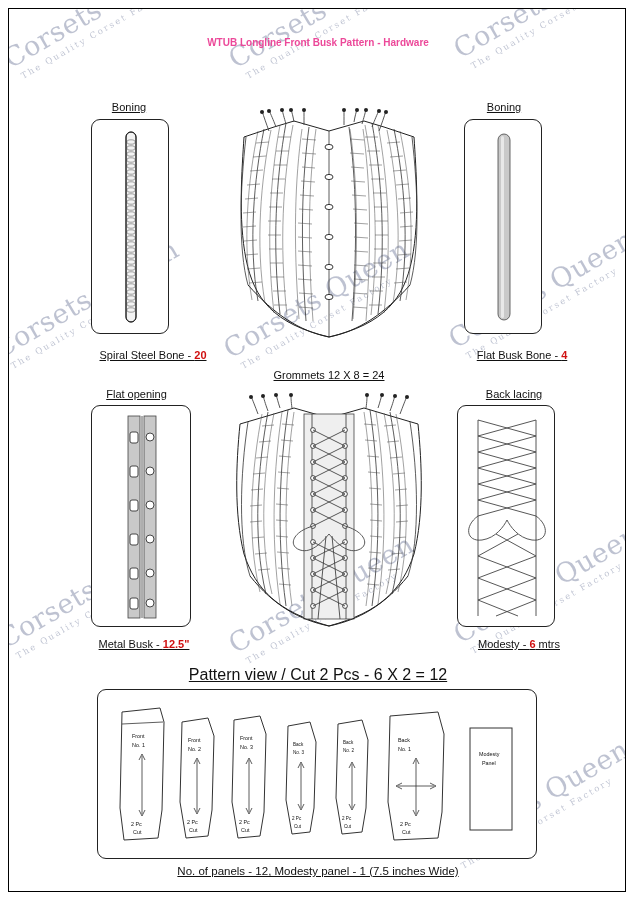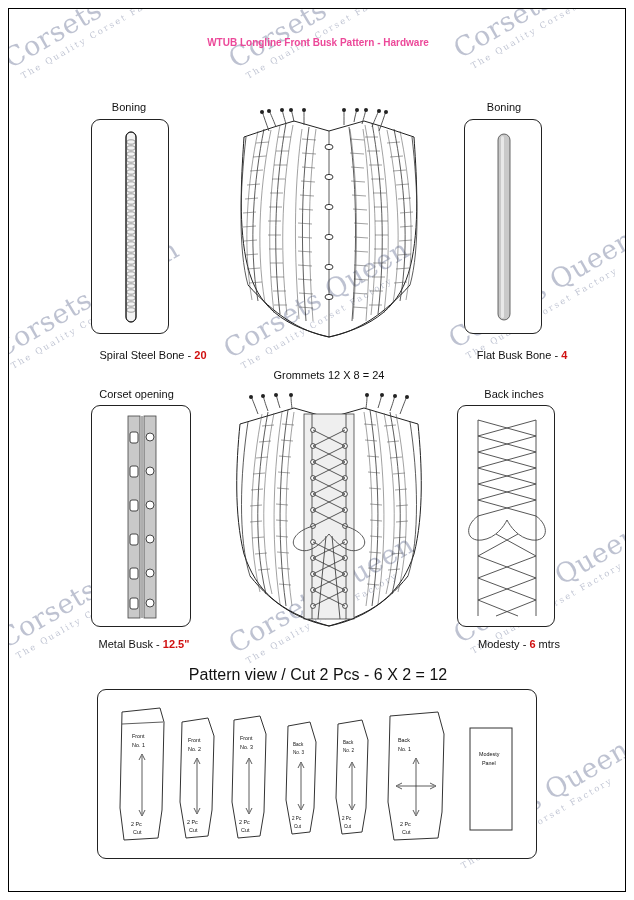--- a/index.html
+++ b/index.html
@@ -59,20 +59,21 @@
     font-weight: bold;
     color: #ec4899;
   }
 
   
   .cap {
     position: absolute;
     text-align: center;
     font-size: 11px;
     color: #111;
+    text-decoration: underline;
   }
   .cap b.red { color: #d01010; font-weight: bold; }
   .cap-head { font-size: 11px; }
 
   
   .box {
     position: absolute;
     border: 1px solid #222;
     border-radius: 9px;
     background: #fff;
@@ -266,21 +267,21 @@
         <circle cx="172" cy="3" r="2"></circle>
           <circle cx="165" cy="2" r="2"></circle>
           <circle cx="152" cy="1" r="2"></circle>
         <circle cx="143" cy="1" r="2"></circle>
           <circle cx="130" cy="1" r="2"></circle>
       </g>
     </svg>
   </div>
   <div class="cap" style="left:205px; top:360px; width:230px;">Grommets 12 X 8 = 24</div>
 
-  <div class="cap cap-head" style="left:60px; top:379px; width:135px;">Corset opening</div>
+  <div class="cap cap-head" style="left:60px; top:379px; width:135px;">Flat opening</div>
   <div class="box" style="left:82px; top:396px; width:100px; height:222px;">
     <svg width="100" height="222" viewBox="0 0 100 222">
       <rect x="36" y="10" width="12" height="202" class="fill-g"></rect>
       <rect x="52" y="10" width="12" height="202" class="fill-g"></rect>
       <line class="ln2" x1="50" y1="10" x2="50" y2="212"></line>
 
       <g stroke="#333" stroke-width=".9" fill="#fff">
         <rect x="38" y="26" width="8" height="11" rx="2"></rect>
         <rect x="38" y="60" width="8" height="11" rx="2"></rect>
         <rect x="38" y="94" width="8" height="11" rx="2"></rect>
@@ -384,21 +385,21 @@
           <circle cx="77" cy="1" r="2"></circle>
         <circle cx="193" cy="3" r="2"></circle>
           <circle cx="181" cy="2" r="2"></circle>
           <circle cx="168" cy="1" r="2"></circle>
           <circle cx="153" cy="1" r="2"></circle>
       </g>
       <path class="ln" d="M36,182 C60,212 86,226 115,232 C144,226 170,212 194,182"></path>
     </svg>
   </div>
 
-  <div class="cap cap-head" style="left:440px; top:379px; width:130px;">Back inches</div>
+  <div class="cap cap-head" style="left:440px; top:379px; width:130px;">Back lacing</div>
   <div class="box" style="left:448px; top:396px; width:98px; height:222px;">
     <svg width="98" height="222" viewBox="0 0 98 222">
       <g class="lace">
 
         <path d="M20,14 L78,30 M78,14 L20,30 M20,30 L78,46 M78,30 L20,46
                  M20,46 L78,62 M78,46 L20,62 M20,62 L78,78 M78,62 L20,78
                  M20,78 L78,94 M78,78 L20,94 M20,94 L78,110 M78,94 L20,110"></path>
 
         <path d="M20,110 C6,120 8,136 24,134 C38,132 46,120 49,114 C52,120 60,132 74,134 C90,136 92,120 78,110"></path>
 
@@ -489,14 +490,15 @@
       </g>
 
       <g>
         <rect class="fill-w" x="372" y="38" width="42" height="102"></rect>
         <text class="txtS" x="381" y="66">Modesty</text>
         <text class="txtS" x="384" y="75">Panel</text>
       </g>
     </svg>
   </div>
 
+  <div class="cap" style="left:89px; top:856px; width:440px; font-size:11.5px;">No. of panels - 12, Modesty panel - 1 (7.5 inches Wide)</div>
 
 </div>
 
 </body></html>

